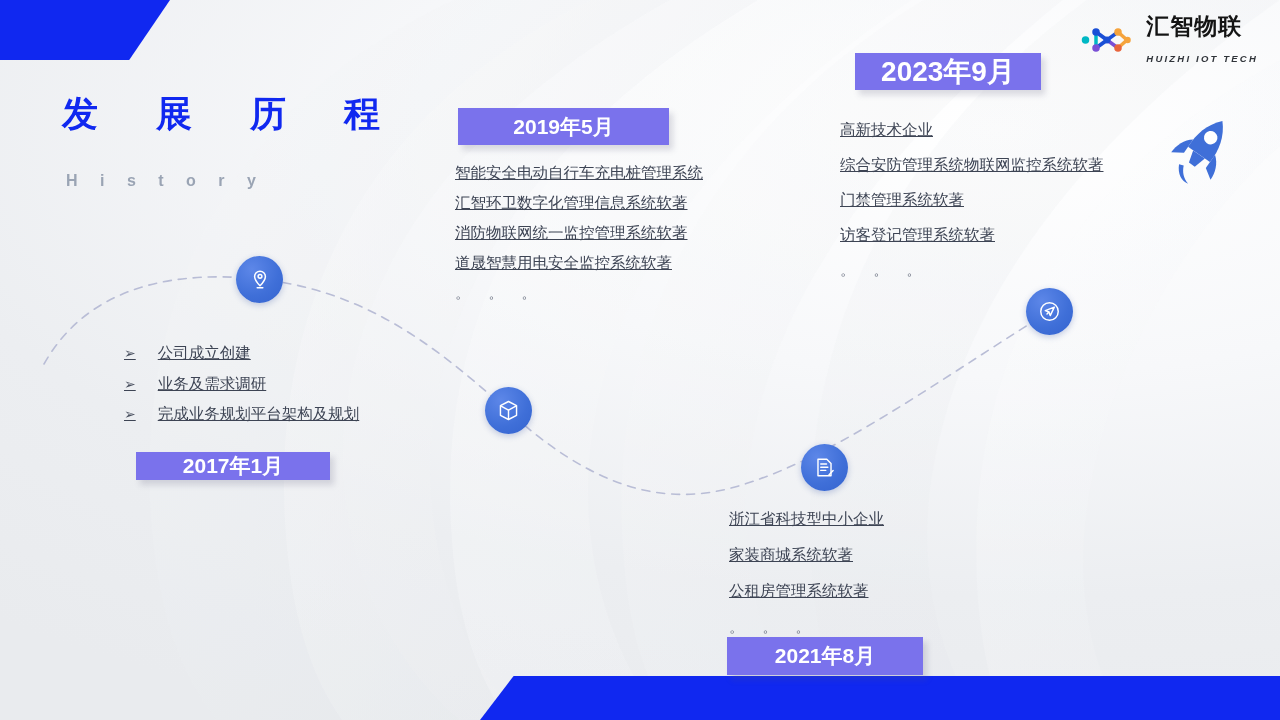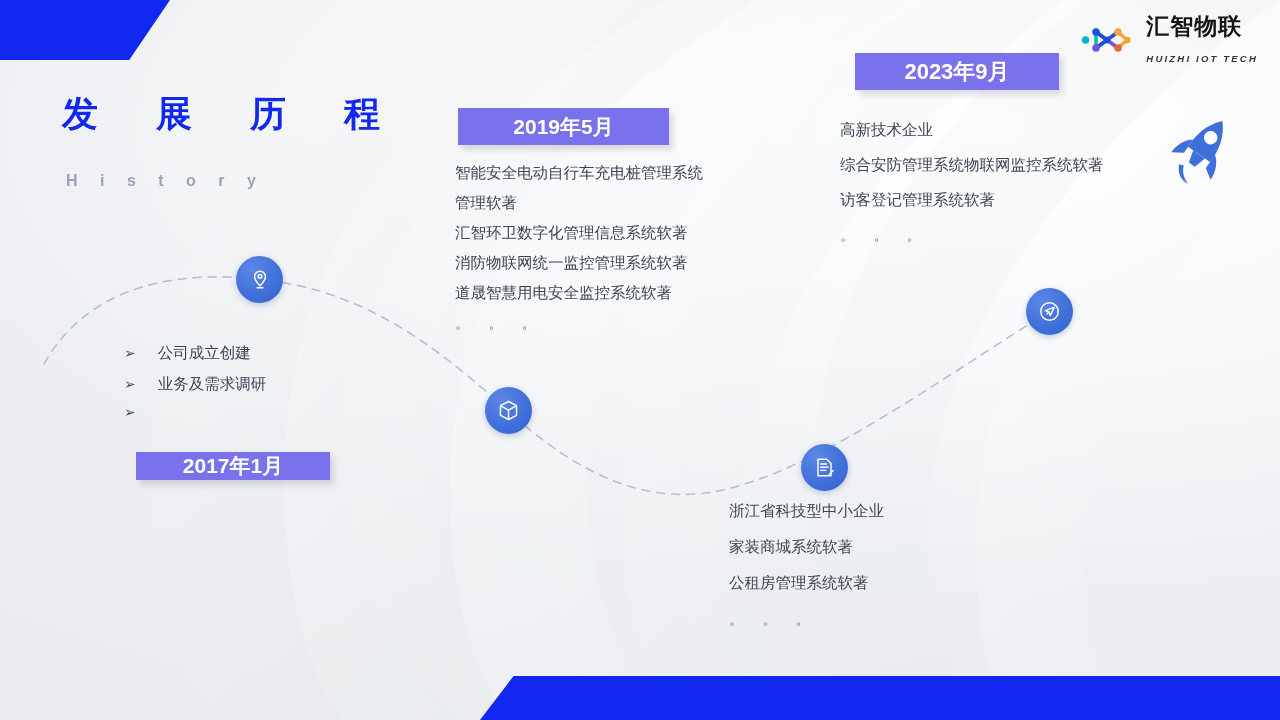--- a/index.html
+++ b/index.html
@@ -51,35 +51,35 @@
   
   .badge{
     position:absolute;background:#7a72ec;color:#fff;font-weight:bold;
     box-shadow:4px 5px 6px rgba(90,90,120,.20);
     display:flex;align-items:center;justify-content:center;
     white-space:nowrap;
   }
   .badge-2017{left:136px;top:452px;width:194px;height:28px;font-size:21px;}
   .badge-2019{left:458px;top:108px;width:211px;height:37px;font-size:21px;}
   .badge-2021{left:727px;top:637px;width:196px;height:38px;font-size:21px;}
-  .badge-2023{left:855px;top:53px;width:204px;height:37px;font-size:22px;}
+  .badge-2023{left:855px;top:53px;width:186px;height:37px;font-size:28px;}
 
   
   .block{position:absolute;color:#3d4454;}
-  .line{white-space:nowrap;}
+  .line{white-space:nowrap;text-decoration:underline;}
 
   .blk-2017{left:124px;top:343px;font-size:15.5px;}
   .blk-2017 .line{display:flex;align-items:baseline;gap:22px;margin-bottom:11px;line-height:1.25;}
   .blk-2017 .arrow{color:#4a5160;font-size:14px;}
 
   .blk-2019{left:455px;top:164px;font-size:15.5px;}
   .blk-2019 .line{margin-bottom:11px;line-height:1.22;}
 
   .blk-2021{left:729px;top:502px;font-size:15.5px;}
-  .blk-2021 .line{margin-bottom:17px;line-height:1.22;}
+  .blk-2021 .line{margin-bottom:17px;line-height:1.22;margin-top:8px;}
 
   .blk-2023{left:840px;top:121px;font-size:15.5px;}
   .blk-2023 .line{margin-bottom:16px;line-height:1.22;}
 
   .dots{color:#646b7c;font-size:15px;letter-spacing:7px;margin-top:4px;}
 
   
   .marker{
     position:absolute;width:47px;height:47px;border-radius:50%;
     background:radial-gradient(circle at 34% 28%, #5d87e8 0%, #3f6fd8 58%, #3463cf 100%);
@@ -162,45 +162,47 @@
     <div class="line">
       <span class="arrow">➢</span>
       <span>公司成立创建</span>
     </div>
     <div class="line">
       <span class="arrow">➢</span>
       <span>业务及需求调研</span>
     </div>
     <div class="line">
       <span class="arrow">➢</span>
+      <span>完成业务规划平台架构及规划</span>
     </div>
   </div>
   <div class="badge badge-2017">2017年1月</div>
 
   <div class="badge badge-2019">2019年5月</div>
   <div class="block blk-2019">
     <div class="line">智能安全电动自行车充电桩管理系统</div>
-    <div class="line">管理软著</div>
     <div class="line">汇智环卫数字化管理信息系统软著</div>
     <div class="line">消防物联网统一监控管理系统软著</div>
     <div class="line">道晟智慧用电安全监控系统软著</div>
     <div class="dots">。 。 。</div>
   </div>
 
   <div class="block blk-2021">
     <div class="line">浙江省科技型中小企业</div>
     <div class="line">家装商城系统软著</div>
     <div class="line">公租房管理系统软著</div>
     <div class="dots">。 。 。</div>
   </div>
+  <div class="badge badge-2021">2021年8月</div>
 
   <div class="badge badge-2023">2023年9月</div>
   <div class="block blk-2023">
     <div class="line">高新技术企业</div>
     <div class="line">综合安防管理系统物联网监控系统软著</div>
+    <div class="line">门禁管理系统软著</div>
     <div class="line">访客登记管理系统软著</div>
     <div class="dots">。 。 。</div>
   </div>
 
   <div class="marker m1">
     <svg width="24" height="24" viewBox="0 0 24 24" fill="none" stroke="#ffffff" stroke-width="1.5" stroke-linecap="round" stroke-linejoin="round">
       <path d="M12 3.2c-3 0-5.4 2.3-5.4 5.2 0 3.7 5.4 9.4 5.4 9.4s5.4-5.7 5.4-9.4c0-2.9-2.4-5.2-5.4-5.2z"></path>
       <circle cx="12" cy="8.3" r="1.9"></circle>
       <path d="M9.2 19.8h5.6"></path>
     </svg>

